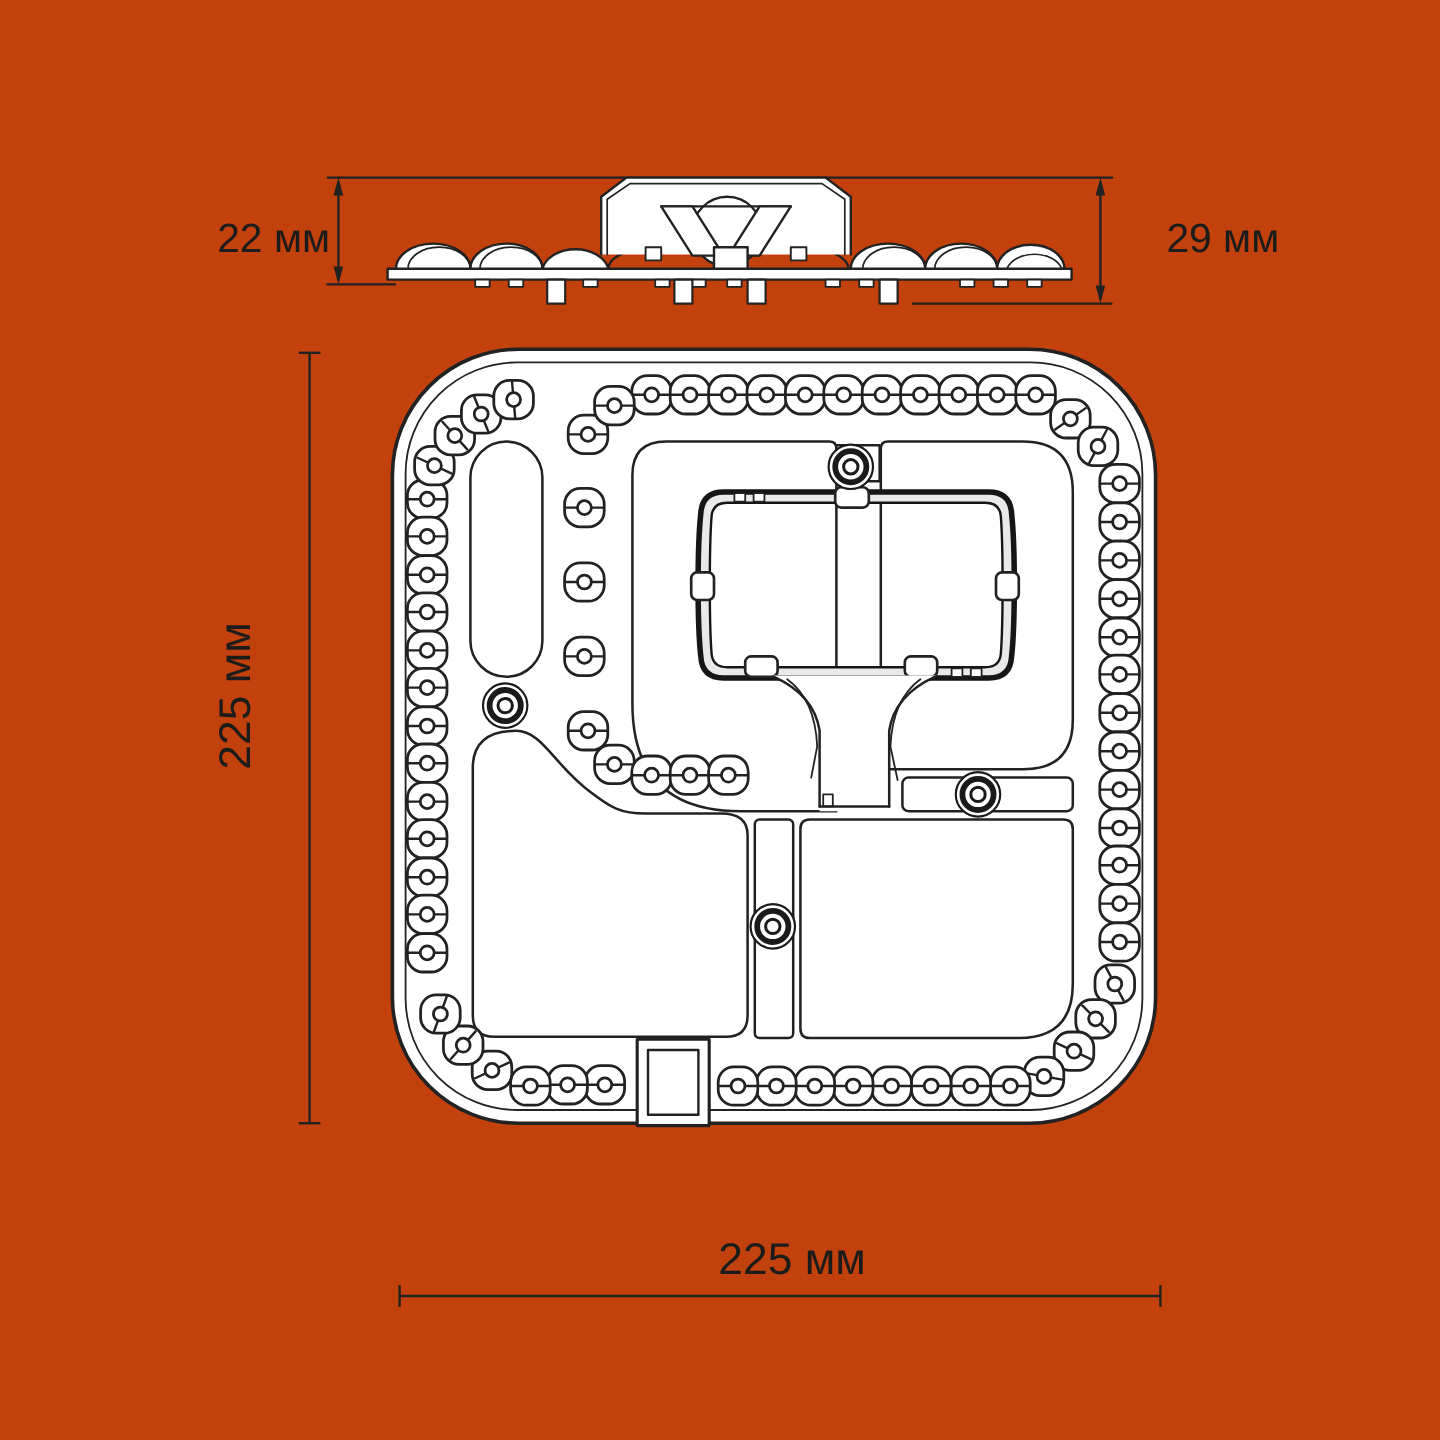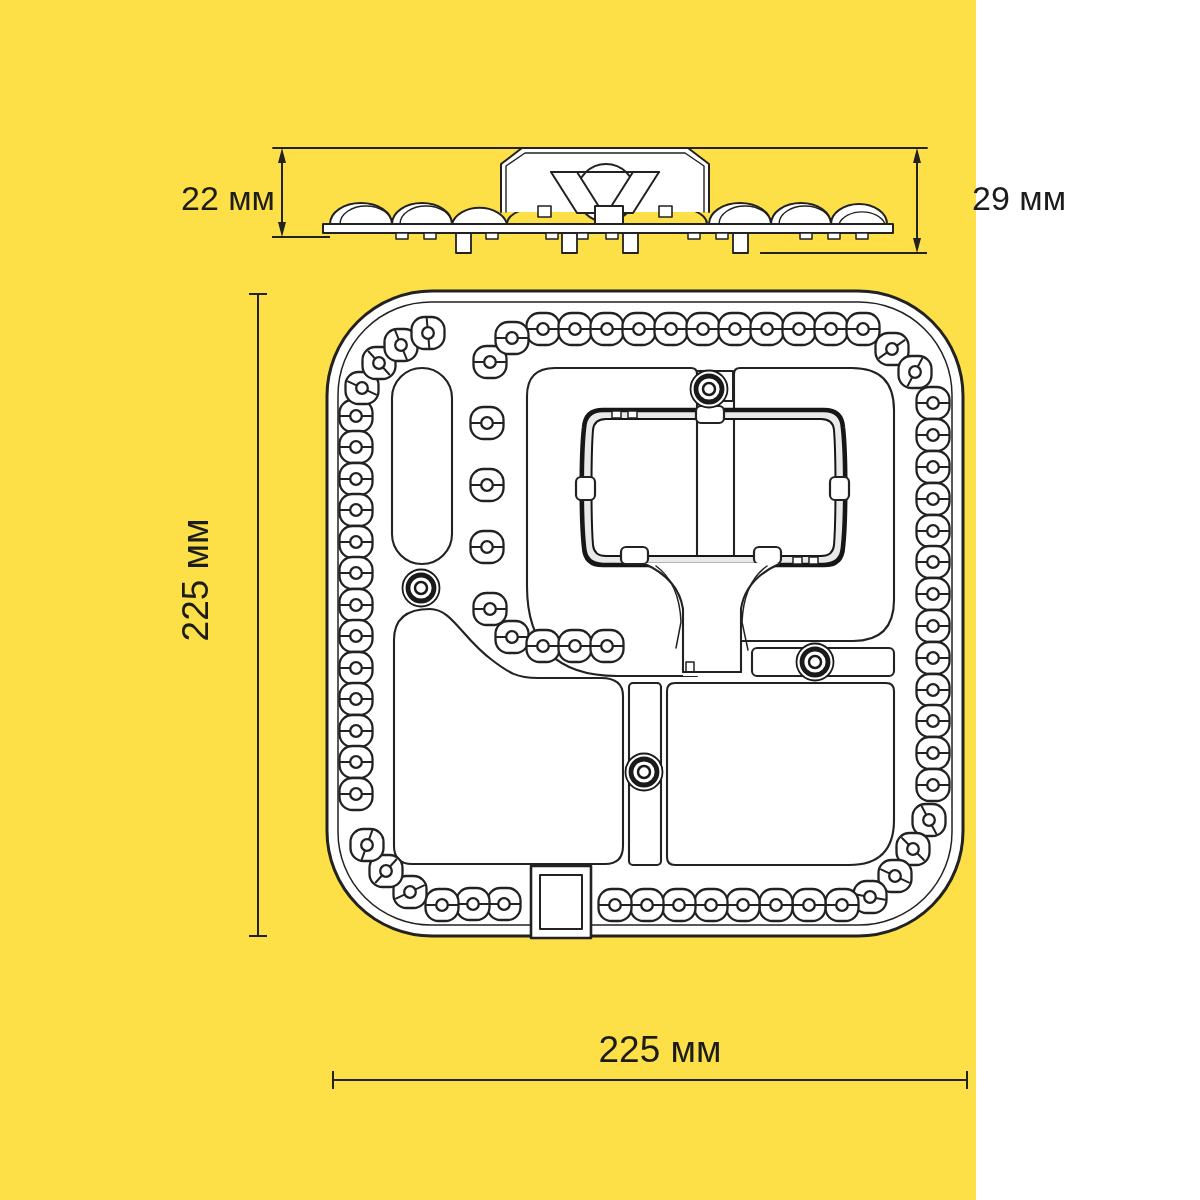--- a/index.html
+++ b/index.html
@@ -1,16 +1,16 @@
 <!DOCTYPE html>
 <html><head>
 <meta charset="utf-8">
 <style>
   html,body{margin:0;padding:0;background:#fff;}
-  .canvas{width:976px;height:1200px;background:#fde047;position:relative;font-family:"Liberation Sans",sans-serif;}
+  .canvas{width:1200px;height:1200px;background:#c2410c;position:relative;font-family:"Liberation Sans",sans-serif;}
   svg{display:block;}
   .dim-text{font-family:"Liberation Sans",sans-serif;fill:#1c1c1c;}
 </style>
 </head>
 <body>
 
 <div class="canvas">
 <svg width="1200" height="1200" viewBox="0 0 1200 1200">
 
   <g stroke="#222" fill="none" stroke-width="2" stroke-linejoin="round" stroke-linecap="round">

